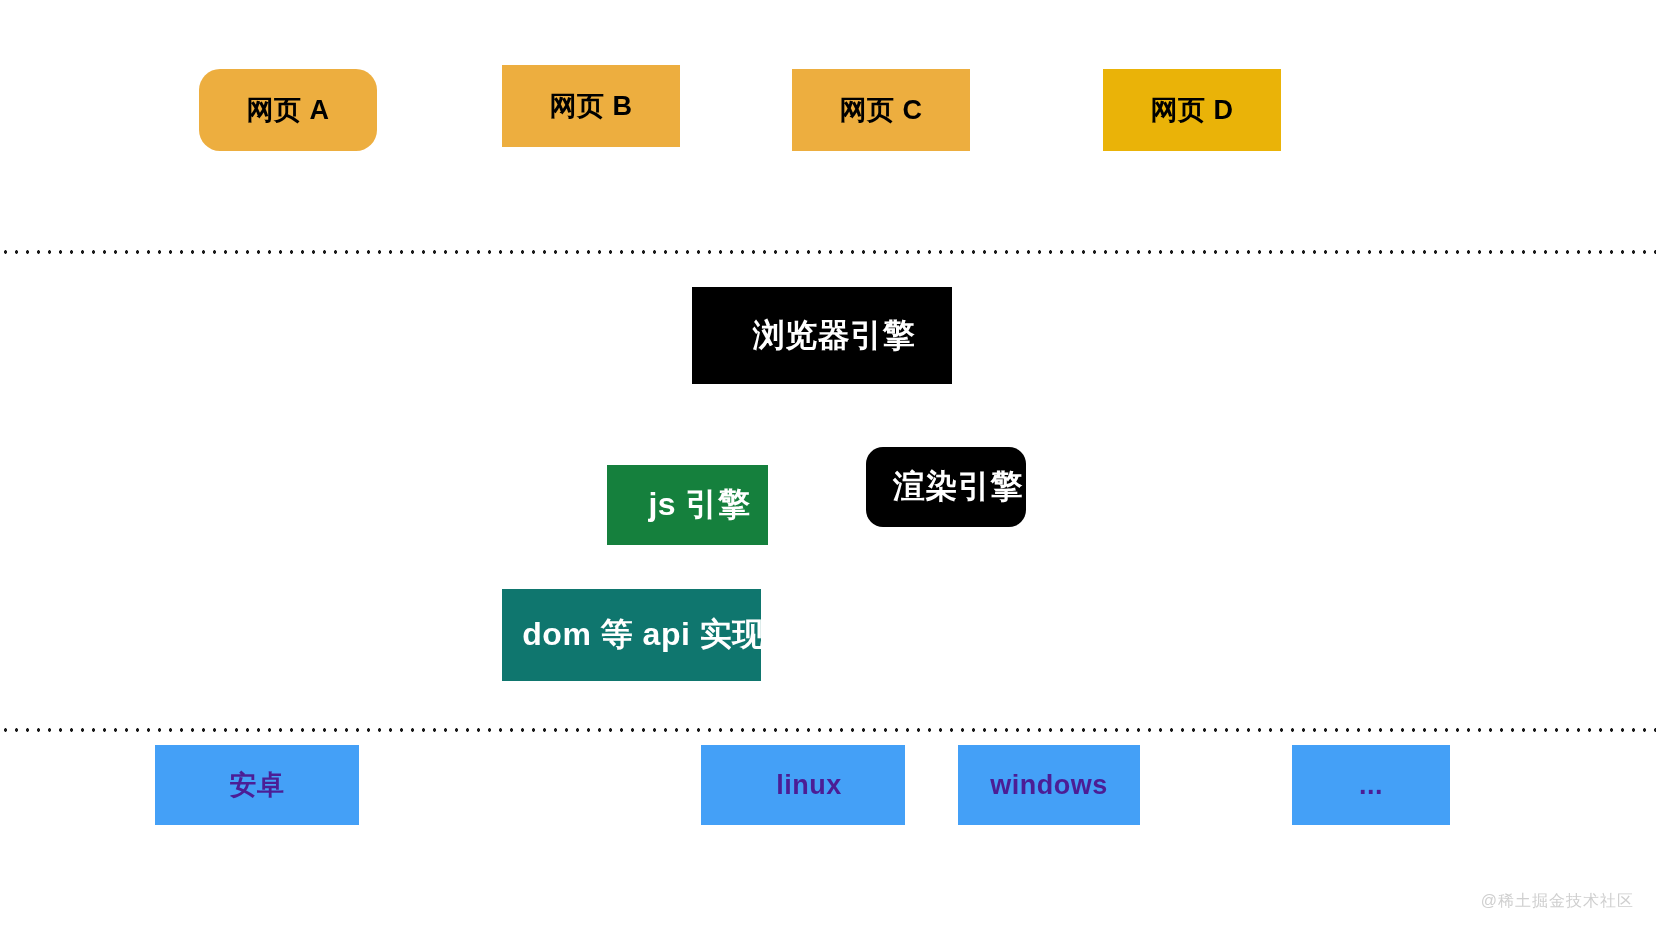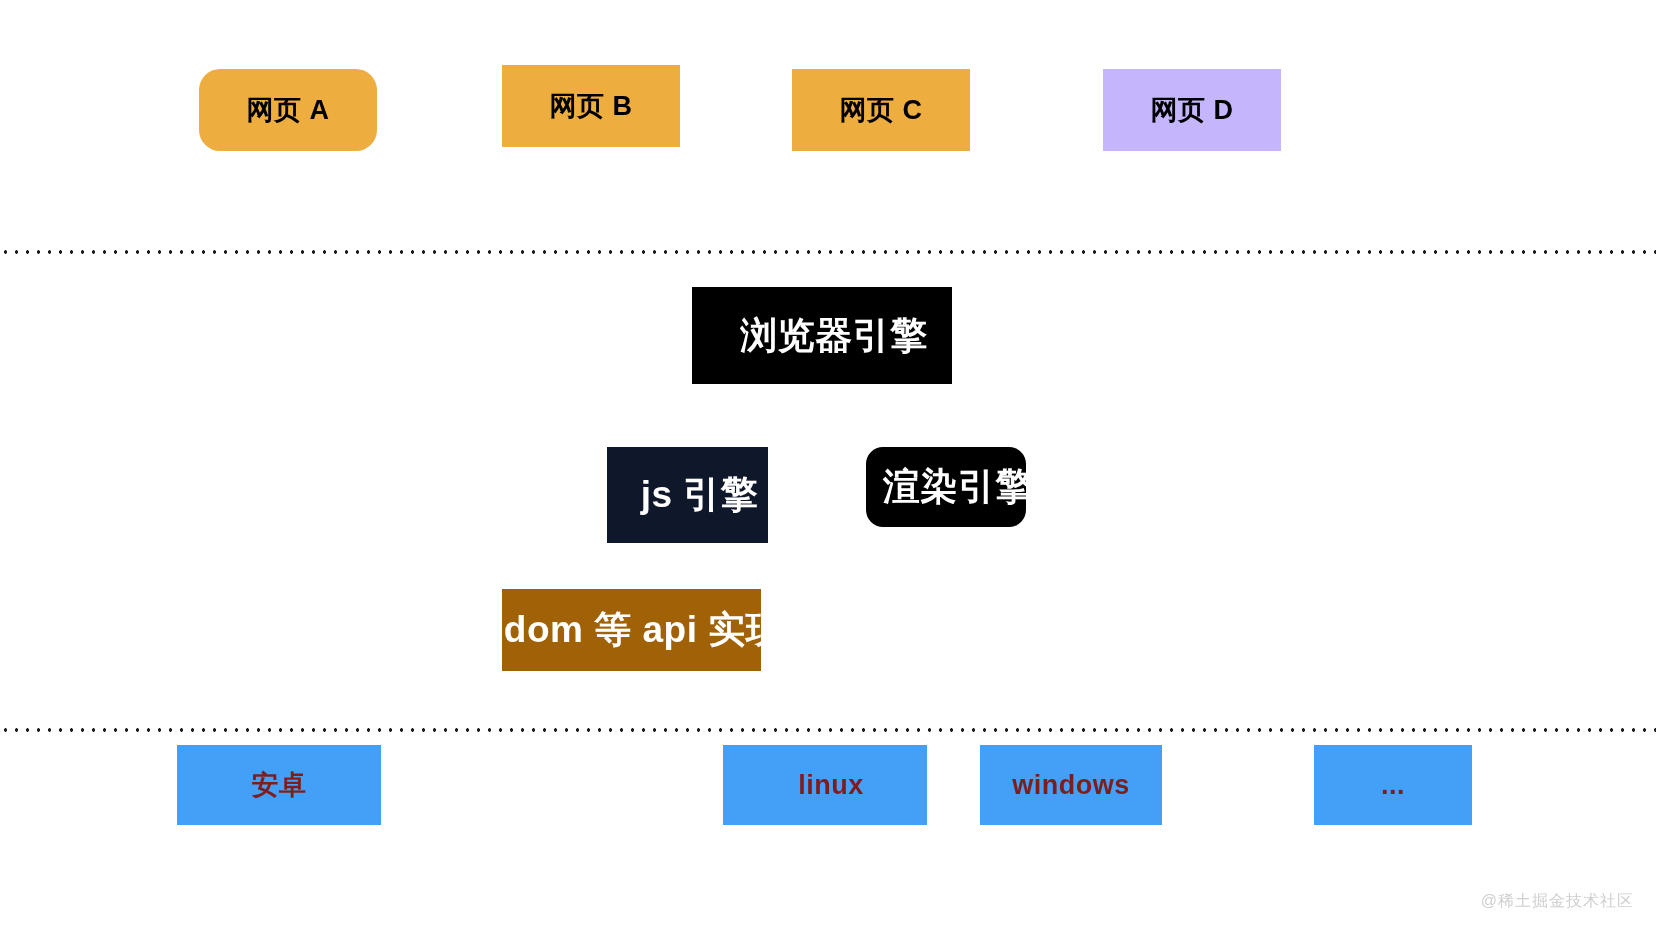--- a/index.html
+++ b/index.html
@@ -31,29 +31,28 @@
 
   .box-page {
     background: #edae3f;
     color: #000000;
     font-size: 27px;
   }
 
   .box-engine {
     background: #000000;
     color: #ffffff;
-    font-size: 37px;
+    font-size: 32px;
     padding-left: 24px;
   }
 
   .box-os {
     background: #44a0f7;
-    color: #7f1d1d;
+    color: #4c1d95;
     font-size: 27px;
-    margin-left: 22px;
   }
 
   .divider {
     position: absolute;
     left: 0;
     width: 1656px;
     height: 4px;
     background-image: radial-gradient(circle, #1a1a1a 1.6px, rgba(255,255,255,0) 1.9px);
     background-size: 11px 4px;
     background-repeat: repeat-x;
@@ -71,28 +70,28 @@
   }
 </style>
 </head>
 <body>
 
 <div id="canvas" style="background: rgb(255, 255, 255);">
 
   <div class="box box-page" style="left: 199px; top: 69px; width: 178px; height: 82px; background: rgb(237, 174, 63); border-radius: 21px;">网页 A</div>
   <div class="box box-page" style="left: 502px; top: 65px; width: 178px; height: 82px; background: rgb(237, 174, 63);">网页 B</div>
   <div class="box box-page" style="left: 792px; top: 69px; width: 178px; height: 82px; background: rgb(237, 174, 63);">网页 C</div>
-  <div class="box box-page" style="left: 1103px; top: 69px; width: 178px; height: 82px; background: #c4b5fd;">网页 D</div>
+  <div class="box box-page" style="left: 1103px; top: 69px; width: 178px; height: 82px; background: #eab308;">网页 D</div>
 
   <div class="divider" style="top: 250px;"></div>
 
   <div class="box box-engine" style="left: 692px; top: 287px; width: 260px; height: 97px; background: rgb(0, 0, 0);">浏览器引擎</div>
-  <div class="box box-engine" style="left: 607px; top: 447px; width: 161px; height: 96px; background: #0f172a;">js 引擎</div>
+  <div class="box box-engine" style="left: 607px; top: 465px; width: 161px; height: 80px; background: #15803d;">js 引擎</div>
   <div class="box box-engine" style="left: 866px; top: 447px; width: 160px; height: 80px; background: rgb(0, 0, 0); border-radius: 17px;">渲染引擎</div>
-  <div class="box box-engine" style="left: 502px; top: 589px; width: 259px; height: 82px; background: #a16207;">dom 等 api 实现</div>
+  <div class="box box-engine" style="left: 502px; top: 589px; width: 259px; height: 92px; background: #0f766e;">dom 等 api 实现</div>
 
   <div class="divider" style="top: 728px;"></div>
 
   <div class="box box-os" style="left: 155px; top: 745px; width: 204px; height: 80px; background: rgb(68, 160, 247);">安卓</div>
   <div class="box box-os" style="left: 701px; top: 745px; width: 204px; height: 80px; background: rgb(68, 160, 247); padding-left: 12px;">linux</div>
   <div class="box box-os" style="left: 958px; top: 745px; width: 182px; height: 80px; background: rgb(68, 160, 247);">windows</div>
   <div class="box box-os" style="left: 1292px; top: 745px; width: 158px; height: 80px; background: rgb(68, 160, 247);">...</div>
 
   <div class="watermark">@稀土掘金技术社区</div>
 

